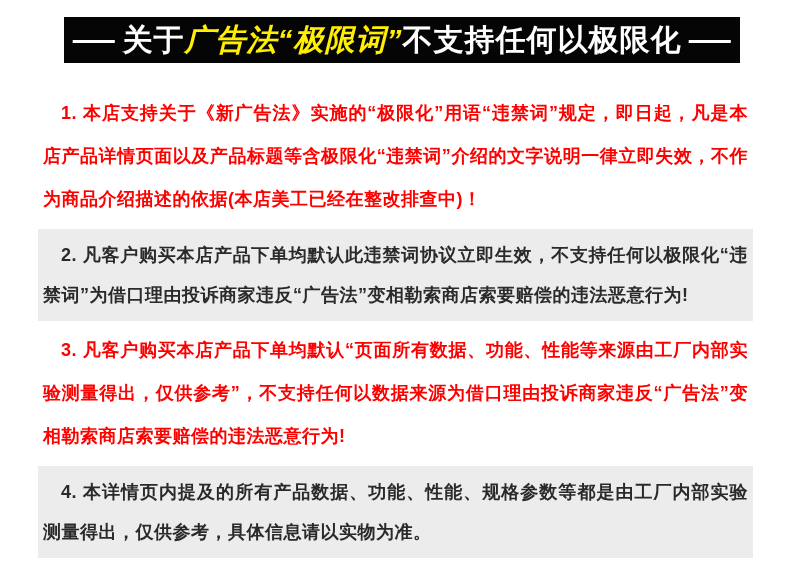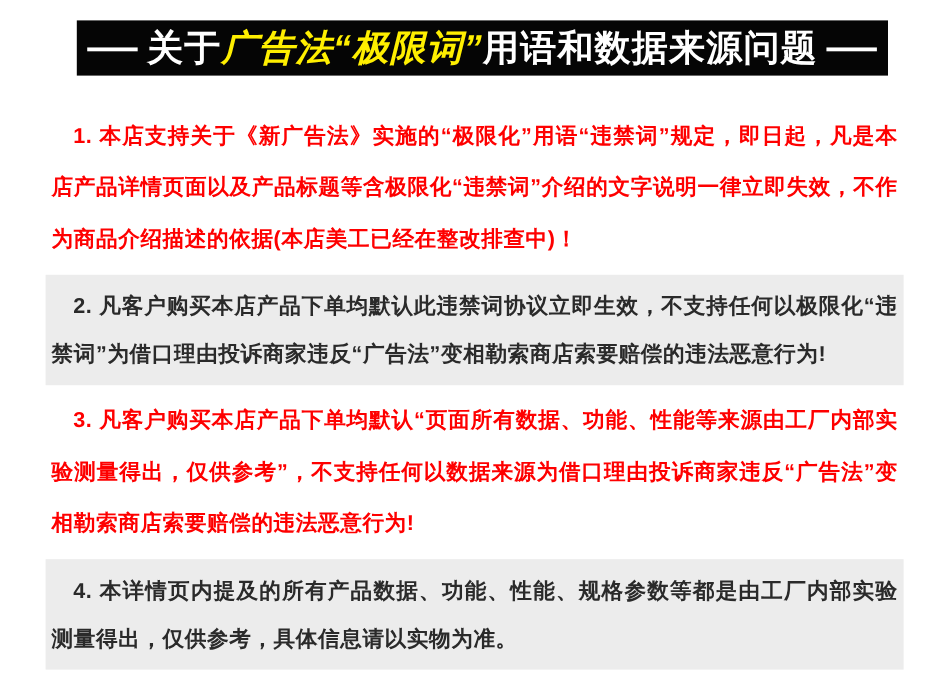--- a/index.html
+++ b/index.html
@@ -76,21 +76,21 @@
     padding: 6px 5px;
   }
 </style>
 </head>
 <body>
 
 <div class="page">
 
   <div class="banner">
     <span class="dash">—</span>
-    <span class="banner-text"><span class="w">关于</span><span class="y">广告法“极限词”</span><span class="w">用语和数据来源问题</span></span>
+    <span class="banner-text"><span class="w">关于</span><span class="y">广告法“极限词”</span><span class="w">不支持任何以极限化</span></span>
     <span class="dash">—</span>
   </div>
 
   <div class="content">
     <p class="para red">1. 本店支持关于《新广告法》实施的“极限化”用语“违禁词”规定，即日起，凡是本店产品详情页面以及产品标题等含极限化“违禁词”介绍的文字说明一律立即失效，不作为商品介绍描述的依据(本店美工已经在整改排查中)！</p>
     <p class="para dark">2. 凡客户购买本店产品下单均默认此违禁词协议立即生效，不支持任何以极限化“违禁词”为借口理由投诉商家违反“广告法”变相勒索商店索要赔偿的违法恶意行为!</p>
     <p class="para red">3. 凡客户购买本店产品下单均默认“页面所有数据、功能、性能等来源由工厂内部实验测量得出，仅供参考”，不支持任何以数据来源为借口理由投诉商家违反“广告法”变相勒索商店索要赔偿的违法恶意行为!</p>
     <p class="para dark">4. 本详情页内提及的所有产品数据、功能、性能、规格参数等都是由工厂内部实验测量得出，仅供参考，具体信息请以实物为准。</p>
   </div>
 

